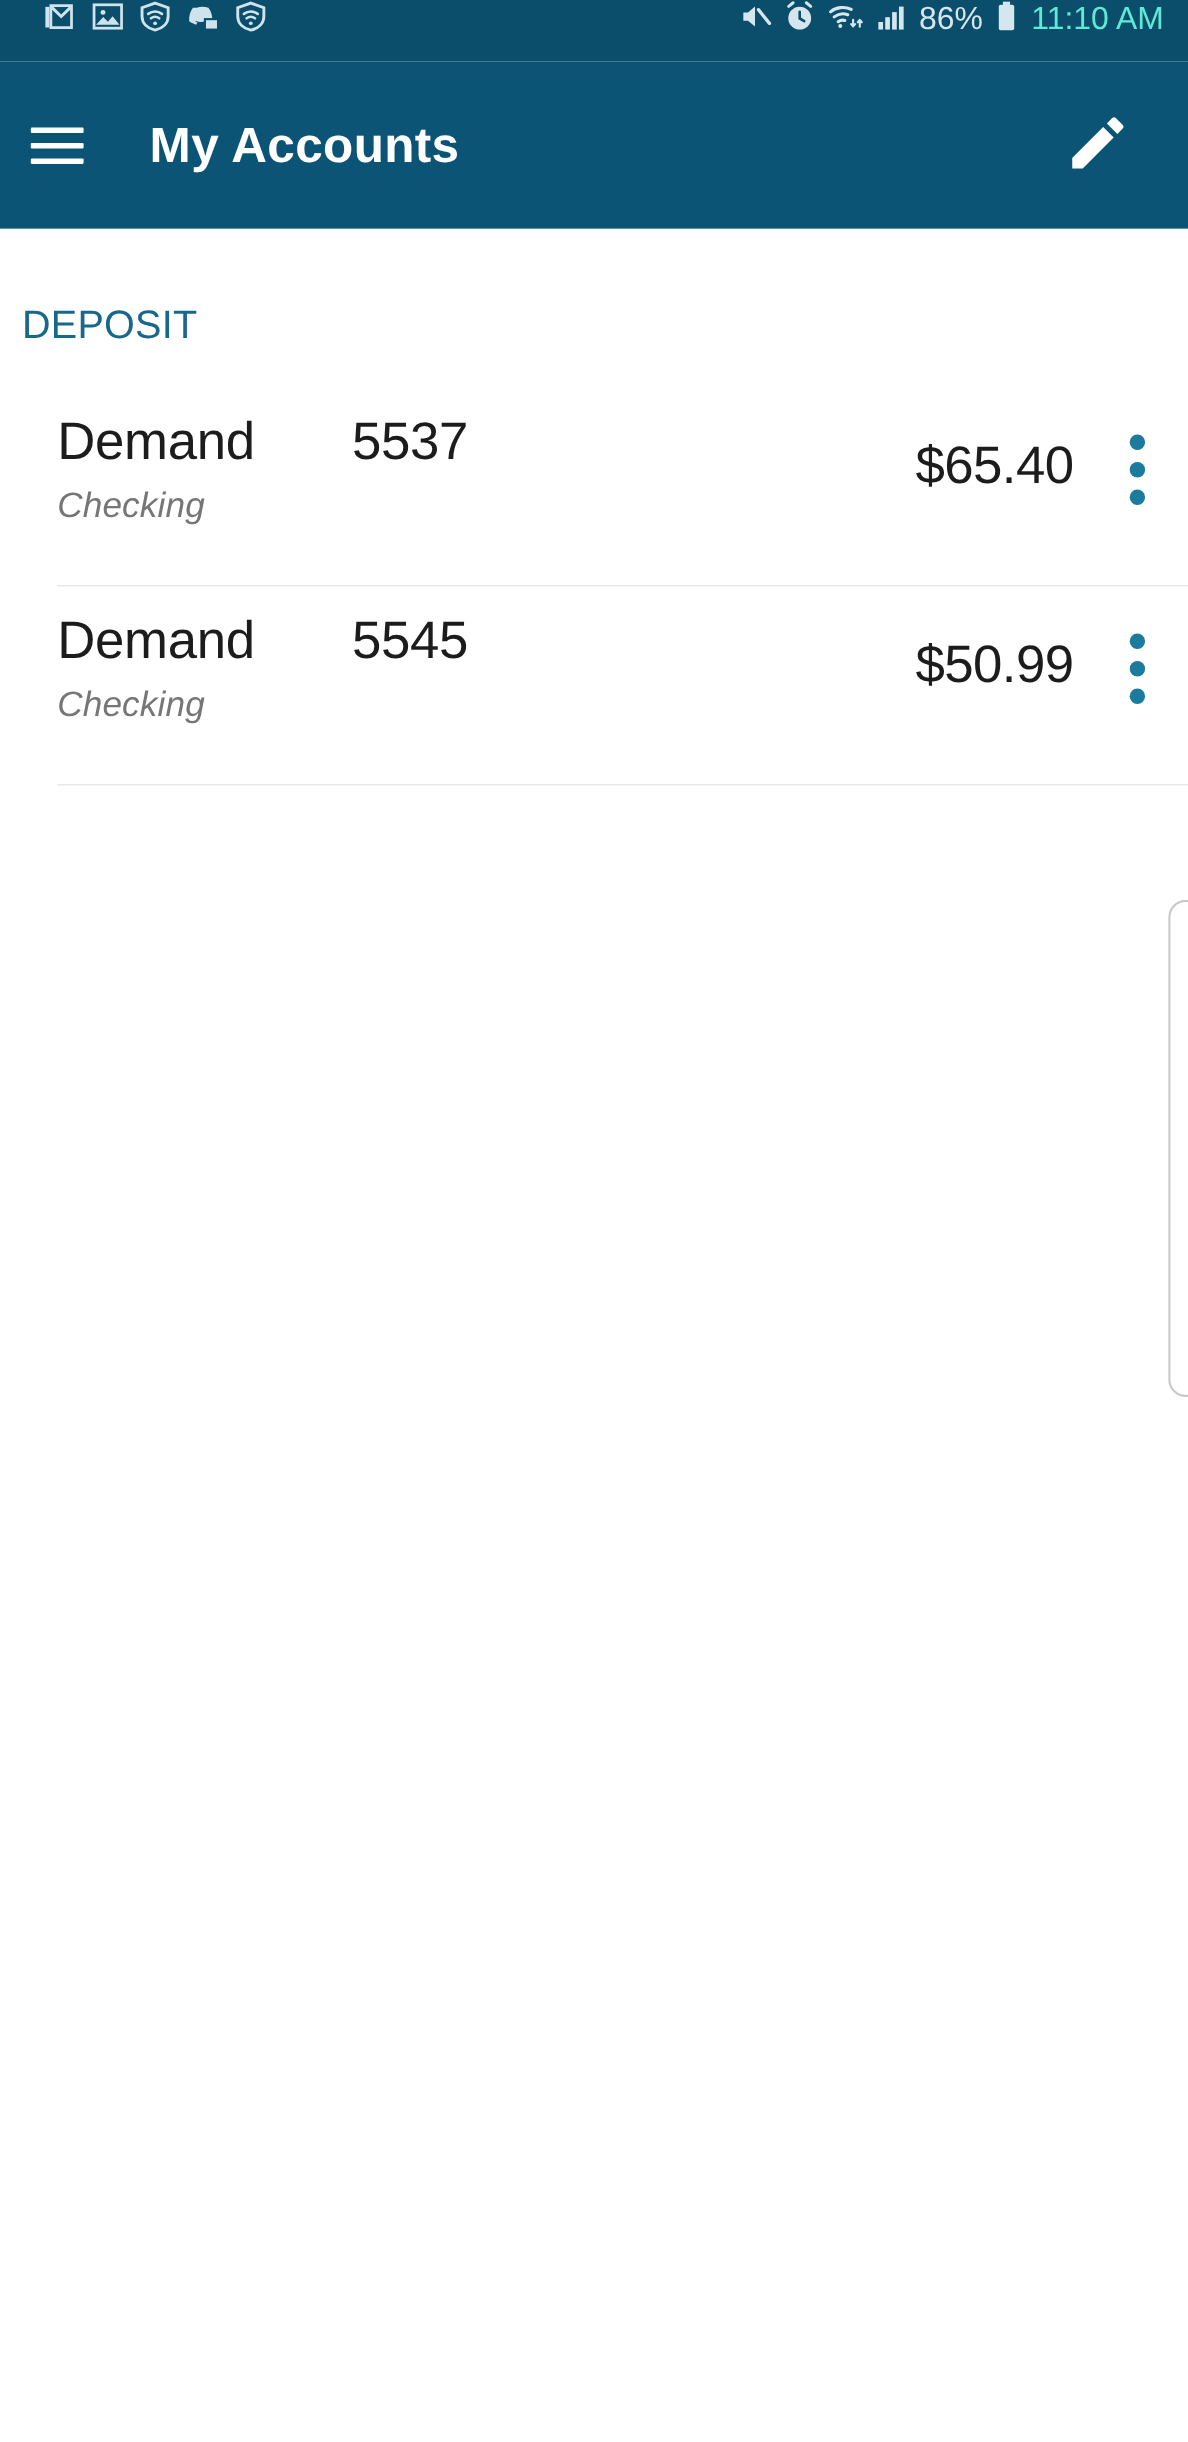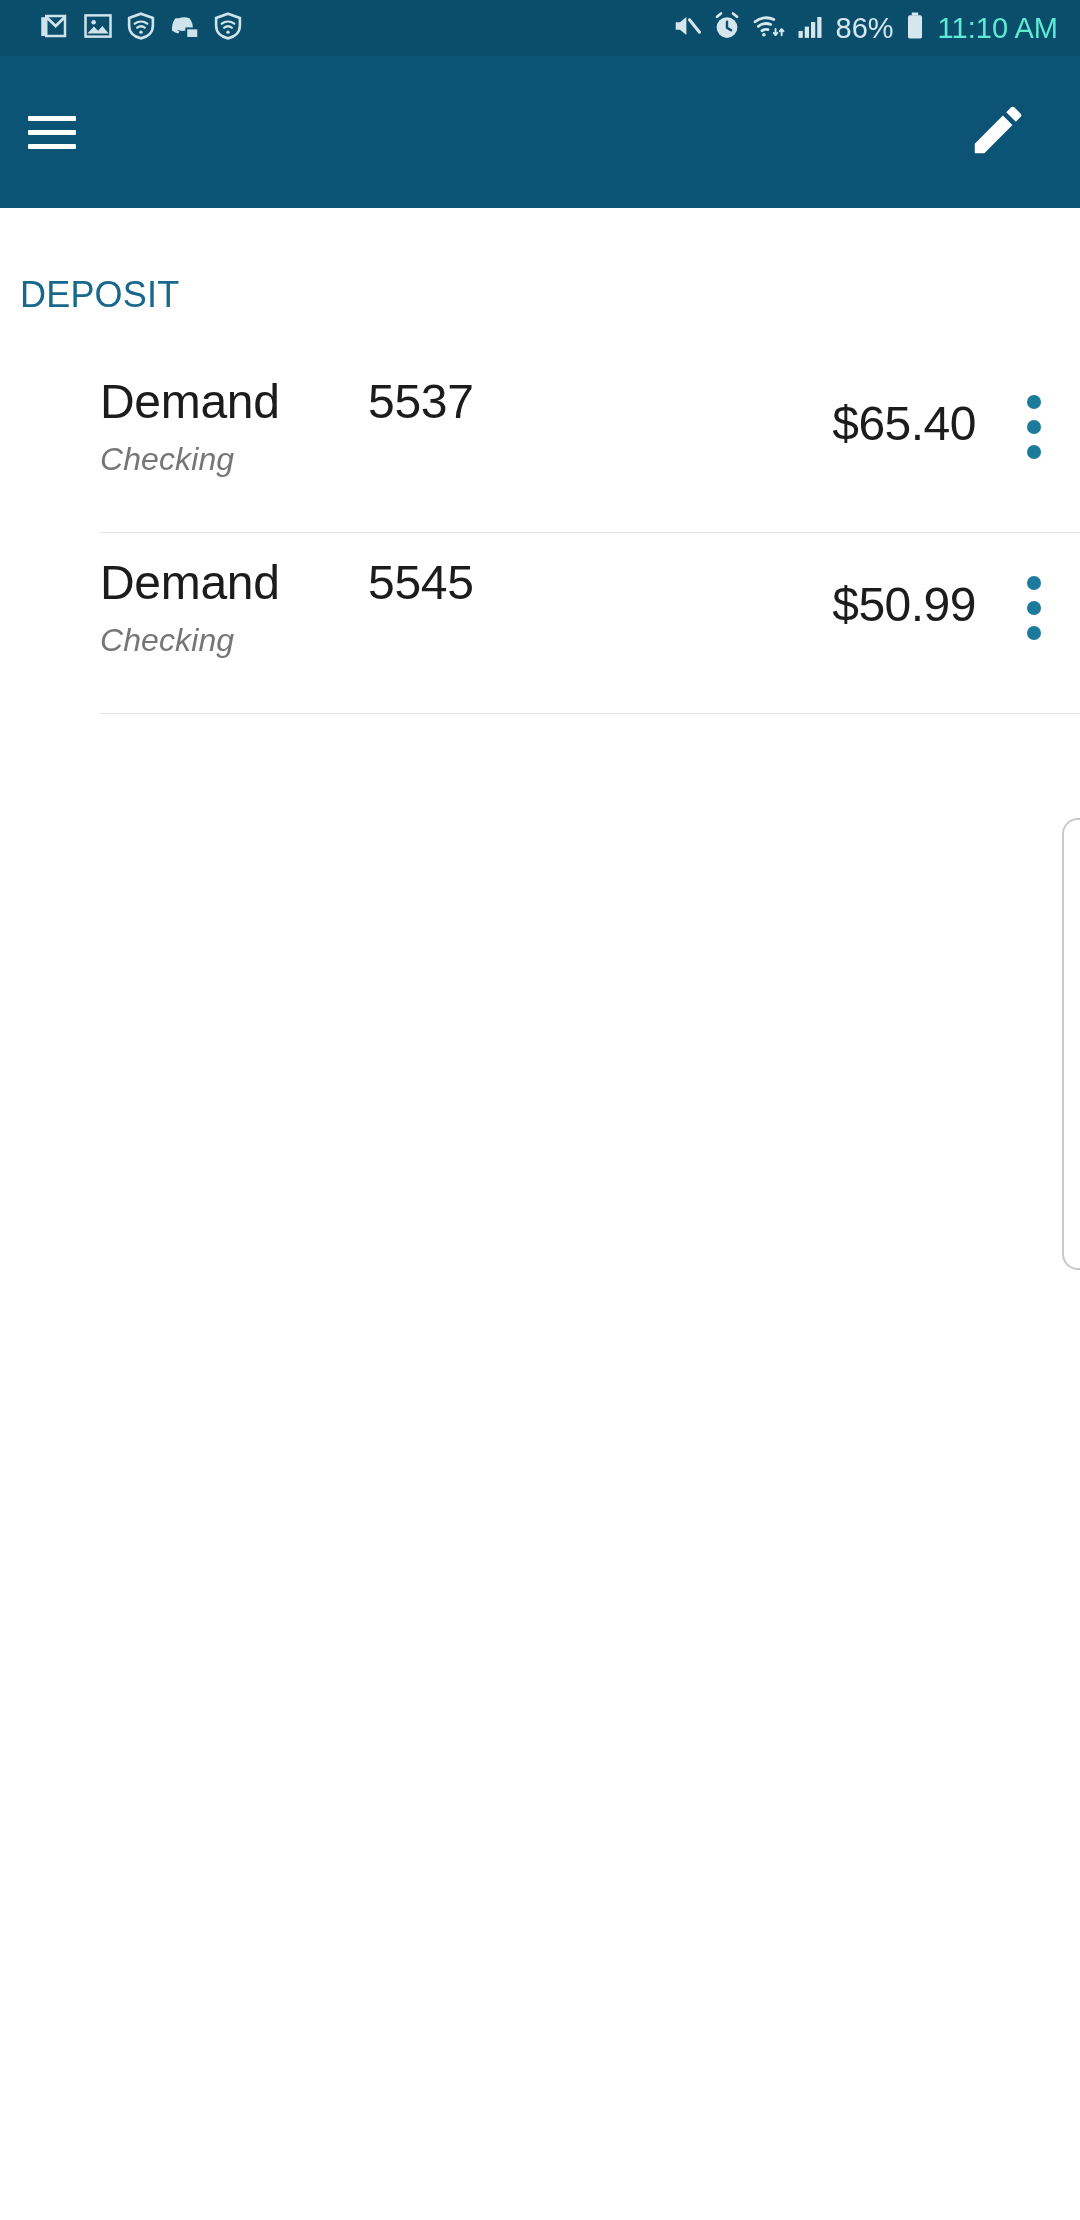--- a/index.html
+++ b/index.html
@@ -15,21 +15,21 @@
     width:1080px; height:2220px;
     background:#ffffff;
   }
 
   
   .status-bar {
     position:relative;
     height:56px;
     background:#0a4e6b;
     display:flex;
-    align-items:center;
+    align-items:flex-start;
     padding:0 22px 0 40px;
     color:#cfe3ec;
   }
   .status-left { display:flex; align-items:center; gap:13px; }
   .status-right {
     margin-left:auto;
     display:flex; align-items:center; gap:10px;
   }
   .sb-icon { display:block; }
   .sb-battery-pct { font-size:29px; color:#d5e6ee; }
@@ -78,21 +78,21 @@
     background:#ffffff;
     height:calc(2220px - 56px - 152px);
   }
   .section-header {
     color:#18688c;
     font-size:36px;
     padding:66px 0 0 20px;
     letter-spacing:0.2px;
   }
 
-  .account-list { margin-top:36px;padding-left:48px; }
+  .account-list { margin-top:36px; }
 
   .account-row {
     position:relative;
     display:flex;
     align-items:flex-start;
     padding:22px 0 26px 0;
     min-height:180px;
     cursor:pointer;
   }
   .acct-left {
@@ -271,20 +271,21 @@
   </div>
 
   <div class="app-bar">
     <div class="menu-btn">
       <div class="hamburger">
         <span></span>
           <span></span>
           <span></span>
       </div>
     </div>
+    <div class="app-title">My Accounts</div>
     <div class="edit-btn">
       <span>
         <svg width="62" height="62" viewBox="0 0 24 24">
           <path d="M3 17.3V21h3.7L17.6 10.1l-3.7-3.7z" fill="#ffffff"></path>
           <path d="M20.7 7a1 1 0 000-1.4l-2.3-2.3a1 1 0 00-1.4 0l-1.8 1.8 3.7 3.7z" fill="#ffffff"></path>
         </svg>
       </span>
     </div>
   </div>
 

